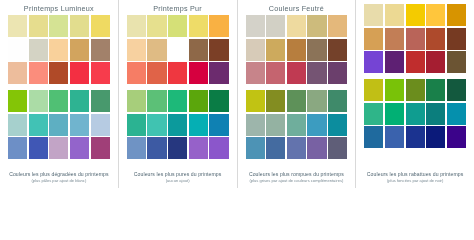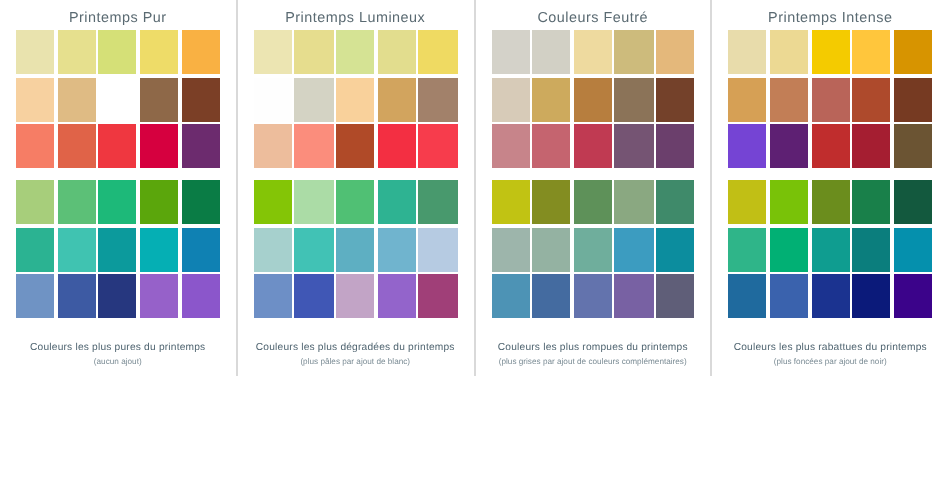--- a/index.html
+++ b/index.html
@@ -86,20 +86,75 @@
     letter-spacing: 0px;
     white-space: nowrap;
     overflow: hidden;
   }
 </style>
 </head>
 <body>
 
 <div id="palette-board">
     <div class="palette-panel">
+      <div class="panel-title">Printemps Lumineux</div>
+      <div class="swatch-groups">
+        <div class="swatch-group warm-group">
+          <div class="swatch-row">
+            <div class="swatch" style="background-color: rgb(236, 229, 178);"></div>
+            <div class="swatch" style="background-color: rgb(230, 221, 142);"></div>
+            <div class="swatch" style="background-color: rgb(213, 227, 148);"></div>
+            <div class="swatch" style="background-color: rgb(226, 221, 142);"></div>
+            <div class="swatch" style="background-color: rgb(239, 218, 98);"></div>
+          </div>
+          <div class="swatch-row">
+            <div class="swatch" style="background-color: rgb(254, 254, 254);"></div>
+            <div class="swatch" style="background-color: rgb(212, 211, 196);"></div>
+            <div class="swatch" style="background-color: rgb(249, 209, 155);"></div>
+            <div class="swatch" style="background-color: rgb(210, 164, 94);"></div>
+            <div class="swatch" style="background-color: rgb(162, 129, 106);"></div>
+          </div>
+          <div class="swatch-row">
+            <div class="swatch" style="background-color: rgb(237, 189, 156);"></div>
+            <div class="swatch" style="background-color: rgb(251, 141, 124);"></div>
+            <div class="swatch" style="background-color: rgb(176, 74, 40);"></div>
+            <div class="swatch" style="background-color: rgb(243, 47, 66);"></div>
+            <div class="swatch" style="background-color: rgb(247, 60, 76);"></div>
+          </div>
+        </div>
+        <div class="swatch-group cool-group">
+          <div class="swatch-row">
+            <div class="swatch" style="background-color: rgb(132, 197, 6);"></div>
+            <div class="swatch" style="background-color: rgb(171, 220, 166);"></div>
+            <div class="swatch" style="background-color: rgb(80, 192, 116);"></div>
+            <div class="swatch" style="background-color: rgb(46, 179, 146);"></div>
+            <div class="swatch" style="background-color: rgb(72, 153, 109);"></div>
+          </div>
+          <div class="swatch-row">
+            <div class="swatch" style="background-color: rgb(166, 208, 205);"></div>
+            <div class="swatch" style="background-color: rgb(65, 194, 181);"></div>
+            <div class="swatch" style="background-color: rgb(94, 175, 194);"></div>
+            <div class="swatch" style="background-color: rgb(112, 180, 206);"></div>
+            <div class="swatch" style="background-color: rgb(182, 203, 226);"></div>
+          </div>
+          <div class="swatch-row">
+            <div class="swatch" style="background-color: rgb(109, 143, 198);"></div>
+            <div class="swatch" style="background-color: rgb(64, 87, 181);"></div>
+            <div class="swatch" style="background-color: rgb(194, 164, 198);"></div>
+            <div class="swatch" style="background-color: rgb(147, 100, 203);"></div>
+            <div class="swatch" style="background-color: rgb(160, 63, 120);"></div>
+          </div>
+        </div>
+      </div>
+      <div class="panel-caption">
+        <div class="caption-main">Couleurs les plus dégradées du printemps</div>
+        <div class="caption-sub">(plus pâles par ajout de blanc)</div>
+      </div>
+    </div>
+    <div class="palette-panel">
       <div class="panel-title">Printemps Pur</div>
       <div class="swatch-groups">
         <div class="swatch-group warm-group">
           <div class="swatch-row">
             <div class="swatch" style="background-color: rgb(233, 227, 174);"></div>
             <div class="swatch" style="background-color: rgb(230, 224, 142);"></div>
             <div class="swatch" style="background-color: rgb(213, 224, 119);"></div>
             <div class="swatch" style="background-color: rgb(238, 220, 104);"></div>
             <div class="swatch" style="background-color: rgb(249, 177, 67);"></div>
           </div>
@@ -141,75 +196,20 @@
             <div class="swatch" style="background-color: rgb(139, 86, 203);"></div>
           </div>
         </div>
       </div>
       <div class="panel-caption">
         <div class="caption-main">Couleurs les plus pures du printemps</div>
         <div class="caption-sub">(aucun ajout)</div>
       </div>
     </div>
     <div class="palette-panel">
-      <div class="panel-title">Printemps Lumineux</div>
-      <div class="swatch-groups">
-        <div class="swatch-group warm-group">
-          <div class="swatch-row">
-            <div class="swatch" style="background-color: rgb(236, 229, 178);"></div>
-            <div class="swatch" style="background-color: rgb(230, 221, 142);"></div>
-            <div class="swatch" style="background-color: rgb(213, 227, 148);"></div>
-            <div class="swatch" style="background-color: rgb(226, 221, 142);"></div>
-            <div class="swatch" style="background-color: rgb(239, 218, 98);"></div>
-          </div>
-          <div class="swatch-row">
-            <div class="swatch" style="background-color: rgb(254, 254, 254);"></div>
-            <div class="swatch" style="background-color: rgb(212, 211, 196);"></div>
-            <div class="swatch" style="background-color: rgb(249, 209, 155);"></div>
-            <div class="swatch" style="background-color: rgb(210, 164, 94);"></div>
-            <div class="swatch" style="background-color: rgb(162, 129, 106);"></div>
-          </div>
-          <div class="swatch-row">
-            <div class="swatch" style="background-color: rgb(237, 189, 156);"></div>
-            <div class="swatch" style="background-color: rgb(251, 141, 124);"></div>
-            <div class="swatch" style="background-color: rgb(176, 74, 40);"></div>
-            <div class="swatch" style="background-color: rgb(243, 47, 66);"></div>
-            <div class="swatch" style="background-color: rgb(247, 60, 76);"></div>
-          </div>
-        </div>
-        <div class="swatch-group cool-group">
-          <div class="swatch-row">
-            <div class="swatch" style="background-color: rgb(132, 197, 6);"></div>
-            <div class="swatch" style="background-color: rgb(171, 220, 166);"></div>
-            <div class="swatch" style="background-color: rgb(80, 192, 116);"></div>
-            <div class="swatch" style="background-color: rgb(46, 179, 146);"></div>
-            <div class="swatch" style="background-color: rgb(72, 153, 109);"></div>
-          </div>
-          <div class="swatch-row">
-            <div class="swatch" style="background-color: rgb(166, 208, 205);"></div>
-            <div class="swatch" style="background-color: rgb(65, 194, 181);"></div>
-            <div class="swatch" style="background-color: rgb(94, 175, 194);"></div>
-            <div class="swatch" style="background-color: rgb(112, 180, 206);"></div>
-            <div class="swatch" style="background-color: rgb(182, 203, 226);"></div>
-          </div>
-          <div class="swatch-row">
-            <div class="swatch" style="background-color: rgb(109, 143, 198);"></div>
-            <div class="swatch" style="background-color: rgb(64, 87, 181);"></div>
-            <div class="swatch" style="background-color: rgb(194, 164, 198);"></div>
-            <div class="swatch" style="background-color: rgb(147, 100, 203);"></div>
-            <div class="swatch" style="background-color: rgb(160, 63, 120);"></div>
-          </div>
-        </div>
-      </div>
-      <div class="panel-caption">
-        <div class="caption-main">Couleurs les plus dégradées du printemps</div>
-        <div class="caption-sub">(plus pâles par ajout de blanc)</div>
-      </div>
-    </div>
-    <div class="palette-panel">
       <div class="panel-title">Couleurs Feutré</div>
       <div class="swatch-groups">
         <div class="swatch-group warm-group">
           <div class="swatch-row">
             <div class="swatch" style="background-color: rgb(212, 210, 201);"></div>
             <div class="swatch" style="background-color: rgb(210, 208, 197);"></div>
             <div class="swatch" style="background-color: rgb(238, 218, 159);"></div>
             <div class="swatch" style="background-color: rgb(205, 187, 124);"></div>
             <div class="swatch" style="background-color: rgb(228, 184, 123);"></div>
           </div>
@@ -251,21 +251,20 @@
             <div class="swatch" style="background-color: rgb(95, 94, 120);"></div>
           </div>
         </div>
       </div>
       <div class="panel-caption">
         <div class="caption-main">Couleurs les plus rompues du printemps</div>
         <div class="caption-sub">(plus grises par ajout de couleurs complémentaires)</div>
       </div>
     </div>
     <div class="palette-panel">
-      <div class="panel-title">Printemps Intense</div>
       <div class="swatch-groups">
         <div class="swatch-group warm-group">
           <div class="swatch-row">
             <div class="swatch" style="background-color: rgb(232, 220, 171);"></div>
             <div class="swatch" style="background-color: rgb(236, 217, 147);"></div>
             <div class="swatch" style="background-color: rgb(244, 203, 0);"></div>
             <div class="swatch" style="background-color: rgb(255, 198, 60);"></div>
             <div class="swatch" style="background-color: rgb(215, 148, 0);"></div>
           </div>
           <div class="swatch-row">

